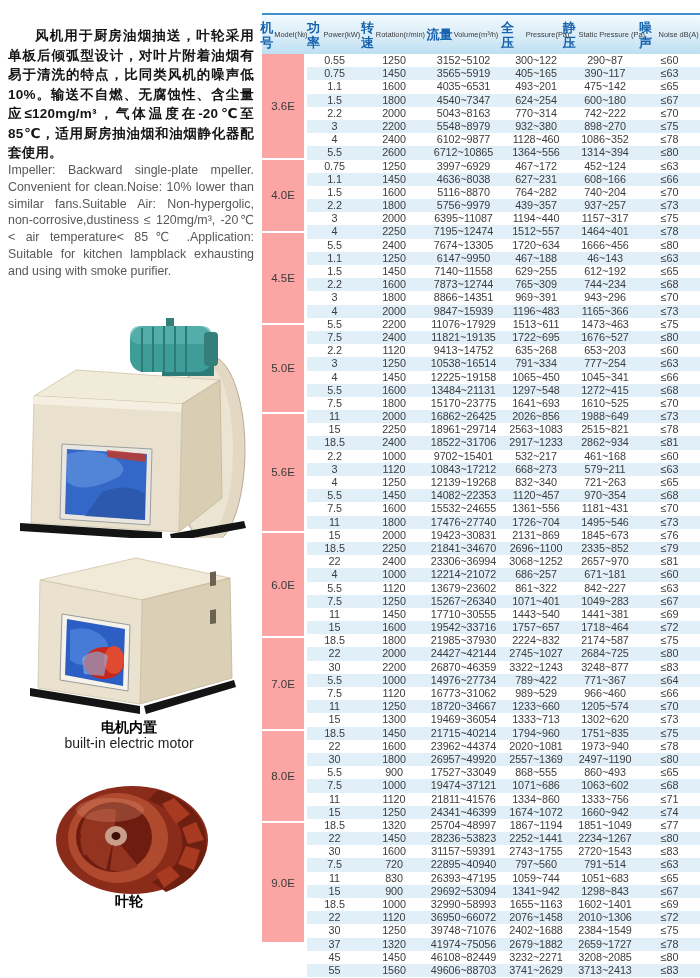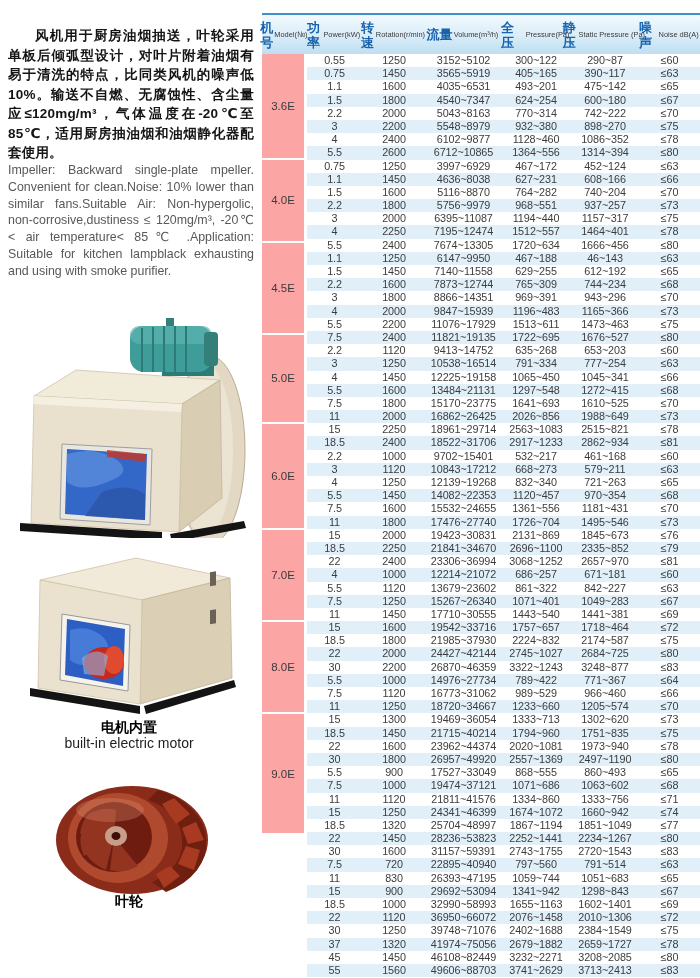--- a/index.html
+++ b/index.html
@@ -192,23 +192,24 @@
           <span class="th-en">Static Pressure (Pa)</span>
         </div>
         <div class="th hw6">
           <span class="th-cn">噪声</span>
           <span class="th-en">Noise dB(A)</span>
         </div>
       </div>
     <div class="tbody">
       <div class="model-col" id="modelCol">
           <div class="model-cell" style="height: 105.6px;">3.6E</div>
-          <div class="model-cell" style="height: 83px;">4.0E</div>
+          <div class="model-cell" style="height: 73px;">4.0E</div>
           <div class="model-cell" style="height: 92.4px;">4.5E</div>
           <div class="model-cell" style="height: 89px;">5.0E</div>
+          <div class="model-cell" style="height: 118.8px;">5.6E</div>
           <div class="model-cell" style="height: 105.6px;">6.0E</div>
           <div class="model-cell" style="height: 92.4px;">7.0E</div>
           <div class="model-cell" style="height: 92.4px;">8.0E</div>
           <div class="model-cell" style="height: 118.8px;">9.0E</div>
         </div>
       <div class="data-col" id="dataCol">
           <div class="data-row">
             <span class="cell cw0">0.55</span>
             <span class="cell cw1">1250</span>
             <span class="cell cw2">3152~5102</span>
@@ -293,21 +294,21 @@
             <span class="cell cw1">1600</span>
             <span class="cell cw2">5116~8870</span>
             <span class="cell cw3">764~282</span>
             <span class="cell cw4">740~204</span>
             <span class="cell cw5">≤70</span>
           </div>
           <div class="data-row alt">
             <span class="cell cw0">2.2</span>
             <span class="cell cw1">1800</span>
             <span class="cell cw2">5756~9979</span>
-            <span class="cell cw3">968~551</span>
+            <span class="cell cw3">439~357</span>
             <span class="cell cw4">937~257</span>
             <span class="cell cw5">≤73</span>
           </div>
           <div class="data-row">
             <span class="cell cw0">3</span>
             <span class="cell cw1">2000</span>
             <span class="cell cw2">6395~11087</span>
             <span class="cell cw3">1194~440</span>
             <span class="cell cw4">1157~317</span>
             <span class="cell cw5">≤75</span>

